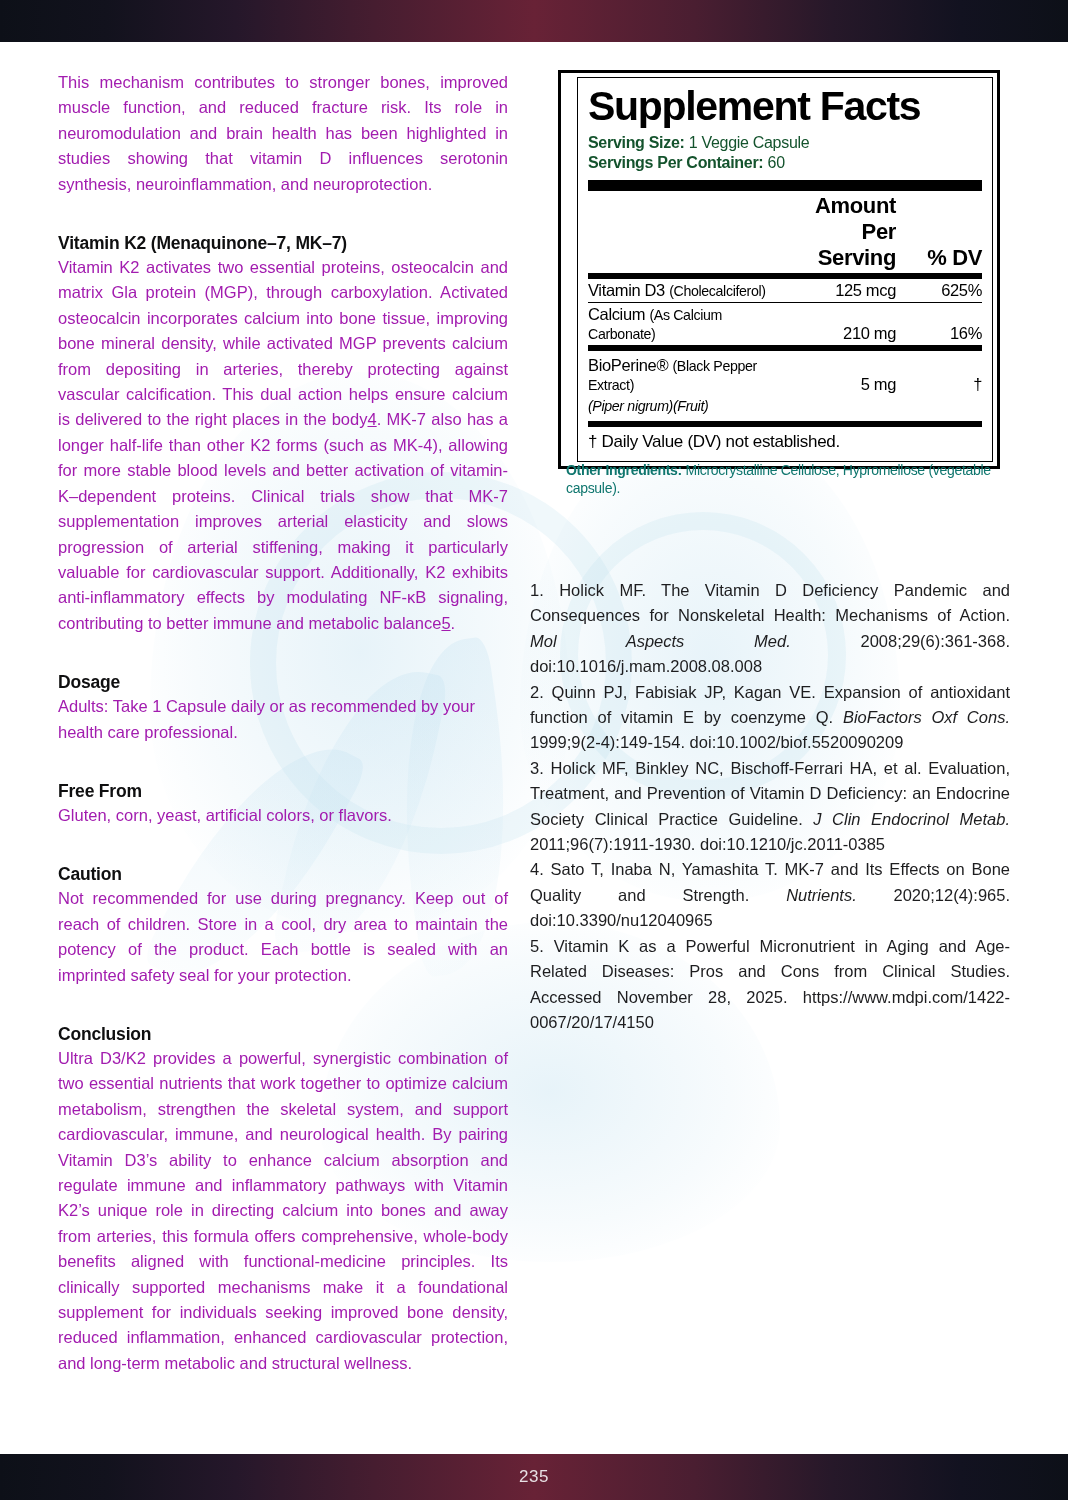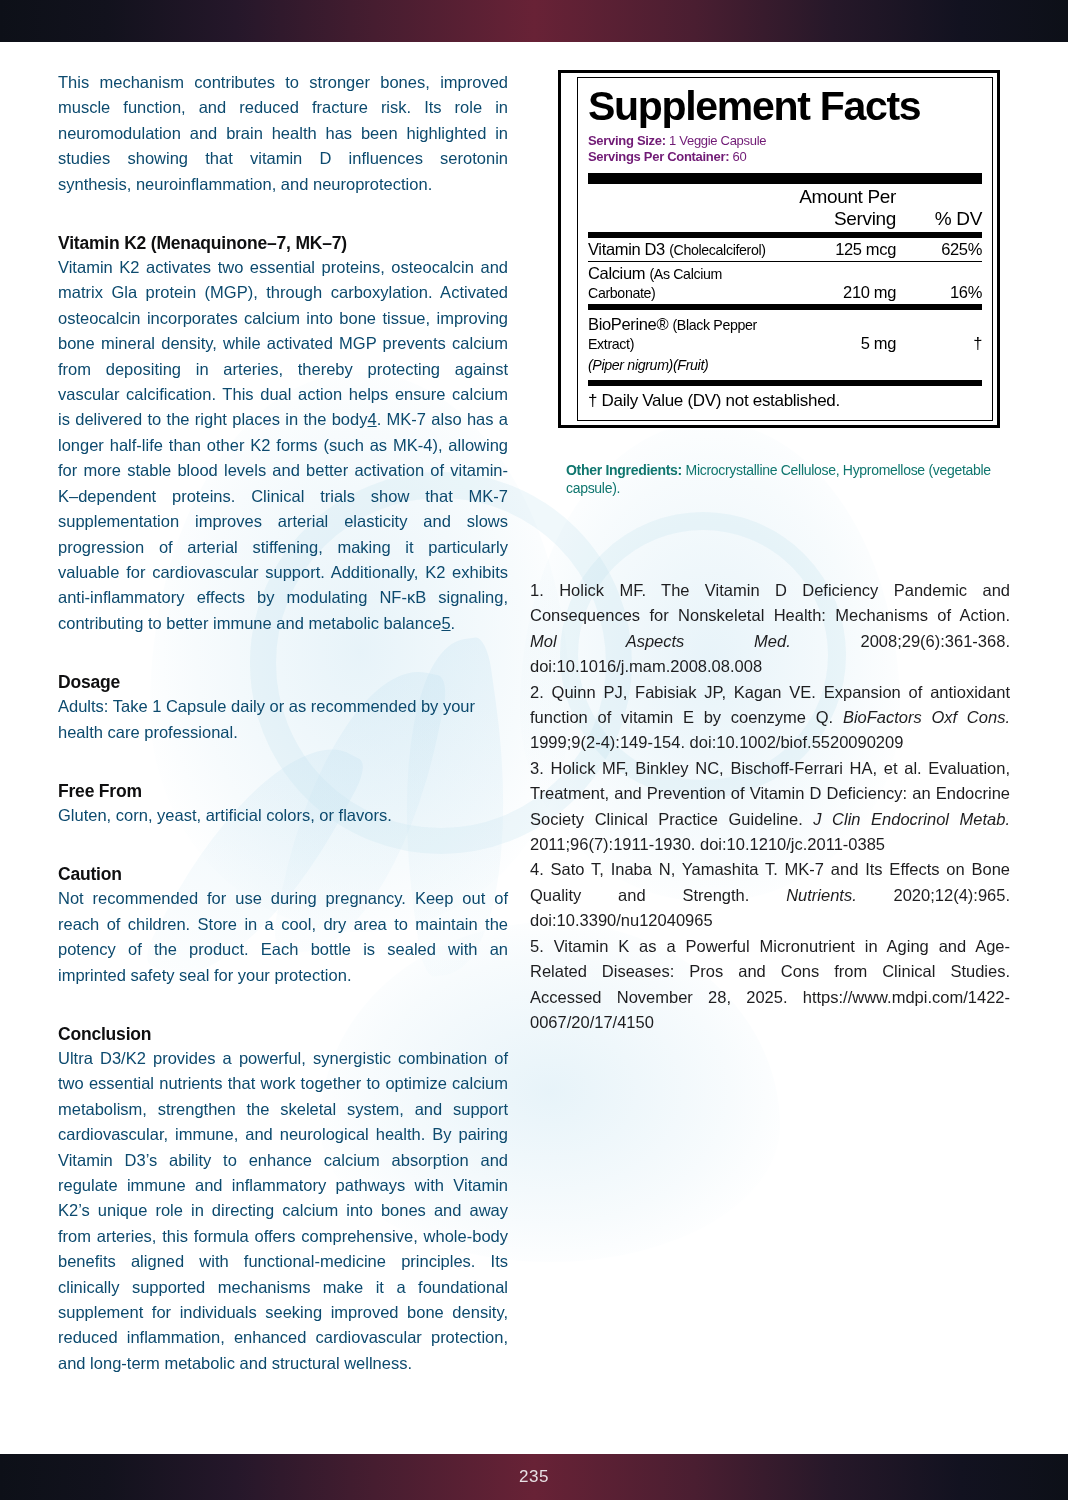--- a/index.html
+++ b/index.html
@@ -99,21 +99,21 @@
     left: 530px;
     width: 480px;
   }
 
   p.body {
     margin: 0 0 0 0;
     font-size: 16.5px;
     line-height: 25.4px;
     text-align: justify;
     text-justify: inter-word;
-    color: #0c4a6e;
+    color: #a21caf;
     hyphens: none;
   }
 
   .spacer-lg { height: 25px; }
 
   h3.section {
     margin: 11px 0 1px 0;
     font-size: 17.5px;
     font-weight: bold;
     letter-spacing: -0.2px;
@@ -143,23 +143,23 @@
   .sf-title {
     font-size: 41px;
     font-weight: bold;
     line-height: 1.0;
     letter-spacing: -1.3px;
     color: #000;
     margin: 2px 0 6px 0;
     white-space: nowrap;
   }
   .sf-serving {
-    font-size: 13px;
+    font-size: 16px;
     line-height: 1.26;
-    color: #701a75;
+    color: #14532d;
     letter-spacing: -0.3px;
   }
   .sf-serving b { font-weight: bold; }
 
   .rule-thick {
     height: 11px;
     background: #000;
     margin: 7px 0 0 0;
   }
   .rule-med {
@@ -173,22 +173,22 @@
     border-collapse: collapse;
     font-size: 16.5px;
     color: #000;
     letter-spacing: -0.35px;
   }
   table.sf-table td {
     padding: 2px 0 2px 0;
     vertical-align: bottom;
   }
   .sf-head td {
-    font-weight: normal;
-    font-size: 19px;
+    font-weight: bold;
+    font-size: 22px;
     padding: 3px 0 4px 0;
   }
   .sf-name { text-align: left; }
   .sf-amt  { text-align: right; width: 112px; padding-right: 14px !important; }
   .sf-dv   { text-align: right; width: 72px; }
   .sf-sub  { font-size: 14.2px; }
   .sf-ital { font-style: italic; font-size: 14.2px; }
   .sf-row-border td { border-bottom: 1.6px solid #000; }
 
   .sf-footnote {

